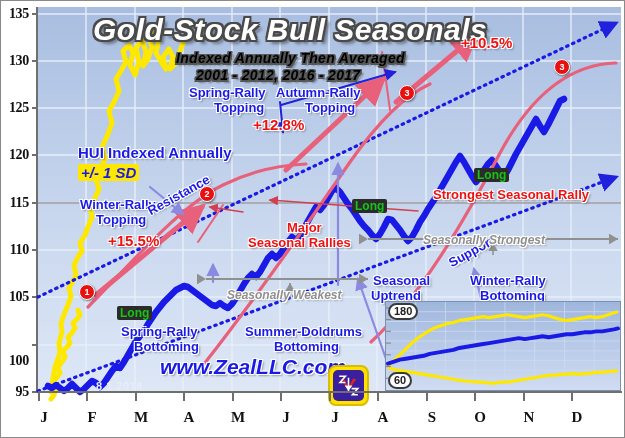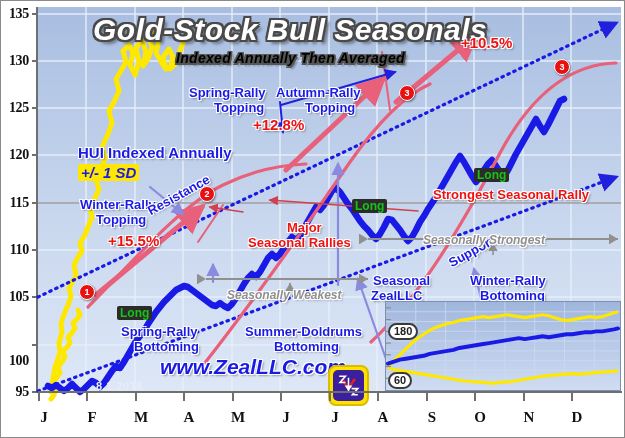--- a/index.html
+++ b/index.html
@@ -39,21 +39,21 @@
          padding:0 3px;text-shadow:none;border-radius:2px;}
   .url{font:italic bold 21px "Liberation Sans",sans-serif;color:#1a1ae6;
        text-shadow:1px 1px 0 #fff,-1px 1px 0 #fff,1px -1px 0 #fff,-1px -1px 0 #fff,2px 2px 2px rgba(90,90,90,.5);}
   .stamp{font:bold 11px "Liberation Sans",sans-serif;color:#e6edf8;letter-spacing:.5px;}
   .circnum{position:absolute;width:14px;height:14px;border-radius:50%;background:#e81010;border:1.5px solid #fff;
            color:#fff;font:bold 9px "Liberation Sans",sans-serif;line-height:14px;text-align:center;
            box-shadow:1px 1px 2px rgba(0,0,0,.45);}
   #inset{position:absolute;left:384px;top:300px;width:236px;height:90px;
          background:linear-gradient(180deg,#9fb6dc 0%,#b6c8e7 45%,#cfdcf2 100%);border:1px solid #7d90b4;box-sizing:border-box;}
   .ibadge{position:absolute;background:#fff;border:2px solid #3a3a3a;border-radius:9px;
-          font:bold 11px "Liberation Sans",sans-serif;color:#222;padding:0 4px;line-height:13px;margin-top:20px;}
+          font:bold 11px "Liberation Sans",sans-serif;color:#222;padding:0 4px;line-height:13px;}
   #logo{position:absolute;left:327px;top:364px;width:41px;height:41px;border-radius:8px;
         background:#ffe200;border:2px solid #d8bd00;box-sizing:border-box;padding:3px;}
   #logo .inner{width:100%;height:100%;background:#3a1f9e;border-radius:5px;position:relative;overflow:hidden;}
 </style>
 </head>
 <body>
 
 <div id="stage">
 
   <div class="yaxis">
@@ -180,20 +180,21 @@
       <line x1="205" y1="205" x2="172" y2="200" stroke="#d04050" stroke-width="1.6" stroke-linecap="round" marker-end="url(#ar-redd)"></line>
 
       <line x1="168" y1="272" x2="330" y2="272" stroke="#909090" stroke-width="1.8" marker-start="url(#ar-gryS)" marker-end="url(#ar-gryS)"></line>
       <line x1="252" y1="288" x2="252" y2="276" stroke="#909090" stroke-width="1.6" marker-end="url(#ar-gryS)"></line>
       <line x1="330" y1="232" x2="580" y2="232" stroke="#909090" stroke-width="1.8" marker-start="url(#ar-gryS)" marker-end="url(#ar-gryS)"></line>
       <line x1="455" y1="248" x2="455" y2="236" stroke="#909090" stroke-width="1.6" marker-end="url(#ar-gryS)"></line>
     </svg>
 
     <div class="lbl title" style="left:55px;top:6px;">Gold-Stock Bull Seasonals</div>
     <div class="lbl sub" style="left:138px;top:43px;">Indexed Annually Then Averaged</div>
+    <div class="lbl sub" style="left:158px;top:60px;">2001 - 2012, 2016 - 2017</div>
 
     <div class="lbl blu" style="left:151px;top:78px;">Spring-Rally</div>
     <div class="lbl blu" style="left:176px;top:93px;">Topping</div>
 
     <div class="lbl blu" style="left:238px;top:78px;">Autumn-Rally</div>
     <div class="lbl blu" style="left:267px;top:93px;">Topping</div>
 
     <div class="lbl blu" style="left:40px;top:137px;font-size:15px;">HUI Indexed Annually</div>
     <div class="lbl" style="left:40px;top:157px;">
       <span class="sdbox">+/- 1 SD</span>
@@ -205,21 +206,21 @@
     <div class="lbl blu" style="left:107px;top:198px;transform:rotate(-29deg);transform-origin:left top;">Resistance</div>
     <div class="lbl blu" style="left:408px;top:250px;transform:rotate(-29deg);transform-origin:left top;">Support</div>
 
     <div class="lbl blu" style="left:83px;top:317px;">Spring-Rally</div>
     <div class="lbl blu" style="left:96px;top:332px;">Bottoming</div>
 
     <div class="lbl blu" style="left:207px;top:317px;">Summer-Doldrums</div>
     <div class="lbl blu" style="left:236px;top:332px;">Bottoming</div>
 
     <div class="lbl blu" style="left:335px;top:266px;">Seasonal</div>
-    <div class="lbl blu" style="left:333px;top:281px;">ZealLLC</div>
+    <div class="lbl blu" style="left:333px;top:281px;">Uptrend</div>
 
     <div class="lbl blu" style="left:432px;top:266px;">Winter-Rally</div>
     <div class="lbl blu" style="left:442px;top:281px;">Bottoming</div>
 
     <div class="lbl red" style="left:70px;top:225px;font-size:15px;">+15.5%</div>
     <div class="lbl red" style="left:215px;top:109px;font-size:15px;">+12.8%</div>
     <div class="lbl red" style="left:423px;top:27px;font-size:15px;">+10.5%</div>
 
     <div class="lbl red" style="left:249px;top:213px;">Major</div>
     <div class="lbl red" style="left:210px;top:228px;">Seasonal Rallies</div>

